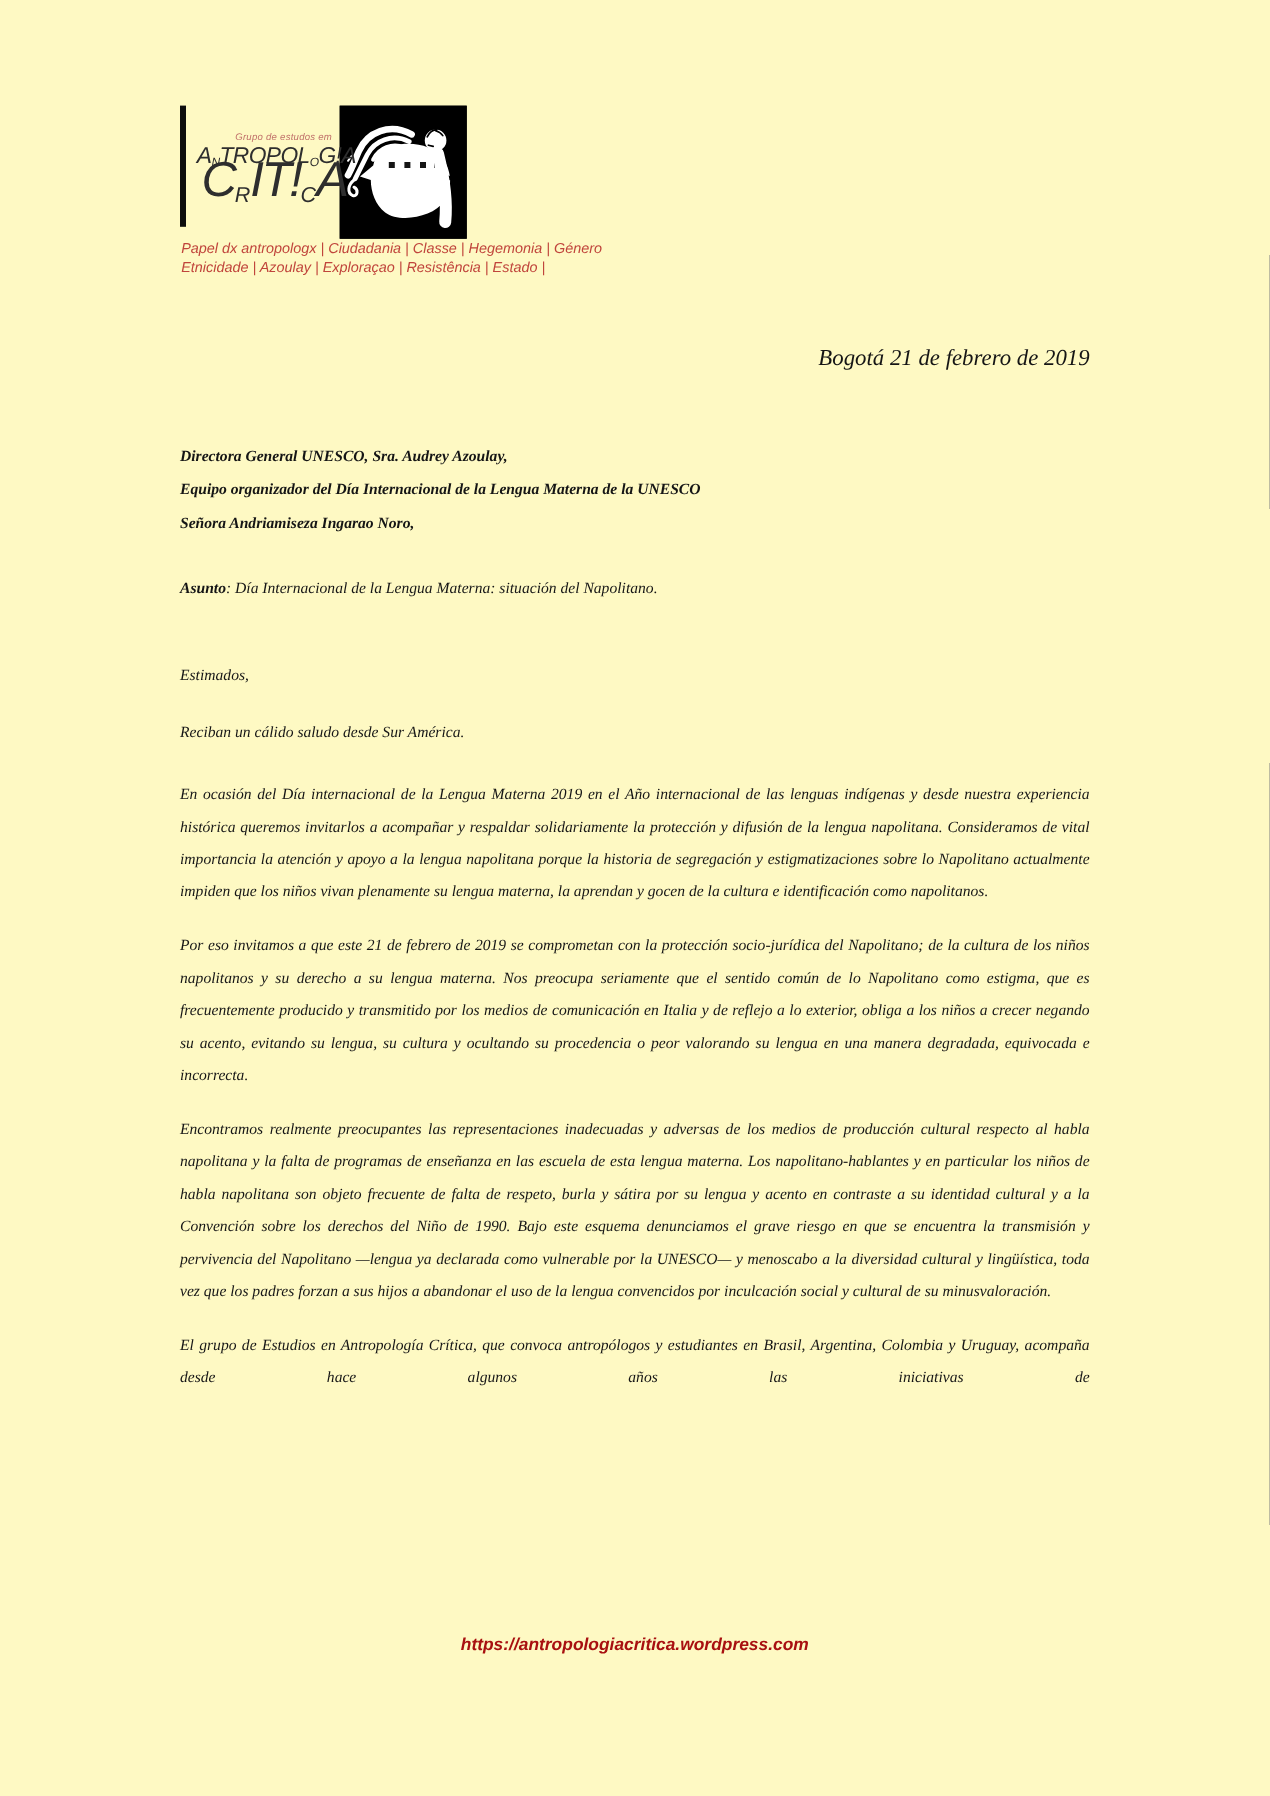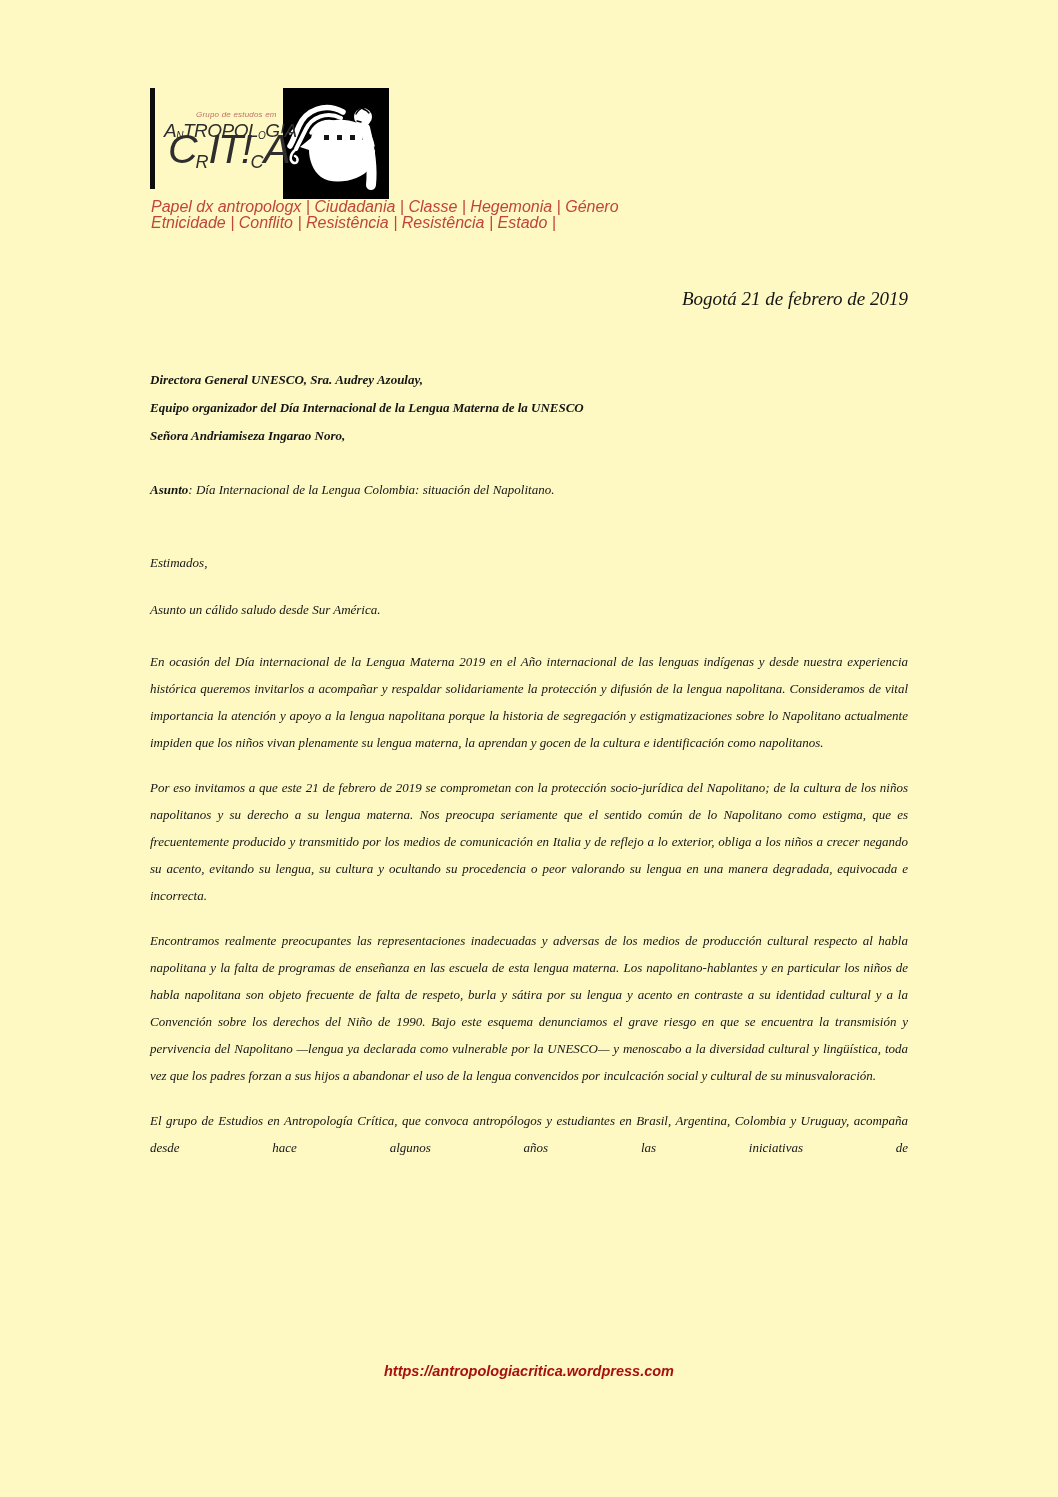--- a/index.html
+++ b/index.html
@@ -23,21 +23,21 @@
   .logo-line1 { position:absolute; top:32px; left:0; font-size:19px; letter-spacing:-.5px; white-space:nowrap; }
   .logo-line1 .ls { font-size:10px; position:relative; top:2px; }
   .logo-line2 { position:absolute; top:38px; left:4px; font-size:41px; letter-spacing:-2px; white-space:nowrap; }
   .logo-line2 .ls { font-size:18px; position:relative; top:5px; letter-spacing:0; }
   .logo-square { width:106px; height:111px; background:#000; margin-left:5px; }
   .logo-square svg { display:block; width:106px; height:111px; }
 
   .tagline {
     position:absolute; top:199px; left:151px;
     font-family:"Liberation Sans", sans-serif;
-    font-size:16px; line-height:16px;
+    font-size:12px; line-height:16px;
     color:#c0453c; white-space:nowrap;
   }
 
   
   .date { position:absolute; top:288px; left:150px; width:758px; text-align:right; font-size:19px; }
 
   .content { position:absolute; top:366px; left:150px; width:758px; font-size:13px; line-height:27px; }
 
   .recipients { font-weight:bold; line-height:28px; }
   .subject { margin-top:26px; margin-bottom:46px; }
@@ -90,37 +90,37 @@
         <path d="M88,97 C90,78 86,56 82,40" stroke="#fff" stroke-width="10" fill="none" stroke-linecap="round"></path>
 
         <circle cx="80" cy="29" r="9" fill="#fff"></circle>
         <path d="M73,26 q3,-6 8,-6 M80,21 q4,1 6,4 M74,33 l4,1" stroke="#000" stroke-width="1.4" fill="none" stroke-linecap="round"></path>
       </svg>
     </div>
   </header>
 
   <div class="tagline">
     <div>Papel dx antropologx | Ciudadania | Classe | Hegemonia | Género</div>
-    <div>Etnicidade | Conflito | Resistência | Resistência | Estado |</div>
+    <div>Etnicidade | Azoulay | Exploraçao | Resistência | Estado |</div>
   </div>
 
   <div class="date">Bogotá 21 de febrero de 2019</div>
 
   <main class="content">
     <div class="recipients">
       <div>Directora General UNESCO, Sra. Audrey Azoulay,</div>
       <div>Equipo organizador del Día Internacional de la Lengua Materna de la UNESCO</div>
       <div>Señora Andriamiseza Ingarao Noro,</div>
     </div>
 
-    <p class="subject"><strong>Asunto</strong><span>: Día Internacional de la Lengua Colombia: situación del Napolitano.</span></p>
+    <p class="subject"><strong>Asunto</strong><span>: Día Internacional de la Lengua Materna: situación del Napolitano.</span></p>
 
     <p class="salutation">Estimados,</p>
 
-    <p class="greeting">Asunto un cálido saludo desde Sur América.</p>
+    <p class="greeting">Reciban un cálido saludo desde Sur América.</p>
 
     <p class="para">En ocasión del Día internacional de la Lengua Materna 2019 en el Año internacional de las lenguas indígenas y desde nuestra experiencia histórica queremos invitarlos a acompañar y respaldar solidariamente la protección y difusión de la lengua napolitana. Consideramos de vital importancia la atención y apoyo a la lengua napolitana porque la historia de segregación y estigmatizaciones sobre lo Napolitano actualmente impiden que los niños vivan plenamente su lengua materna, la aprendan y gocen de la cultura e identificación como napolitanos.</p>
     <p class="para">Por eso invitamos a que este 21 de febrero de 2019 se comprometan con la protección socio-jurídica del Napolitano; de la cultura de los niños napolitanos y su derecho a su lengua materna. Nos preocupa seriamente que el sentido común de lo Napolitano como estigma, que es frecuentemente producido y transmitido por los medios de comunicación en Italia y de reflejo a lo exterior, obliga a los niños a crecer negando su acento, evitando su lengua, su cultura y ocultando su procedencia o peor valorando su lengua en una manera degradada, equivocada e incorrecta.</p>
     <p class="para">Encontramos realmente preocupantes las representaciones inadecuadas y adversas de los medios de producción cultural respecto al habla napolitana y la falta de programas de enseñanza en las escuela de esta lengua materna. Los napolitano-hablantes y en particular los niños de habla napolitana son objeto frecuente de falta de respeto, burla y sátira por su lengua y acento en contraste a su identidad cultural y a la Convención sobre los derechos del Niño de 1990. Bajo este esquema denunciamos el grave riesgo en que se encuentra la transmisión y pervivencia del Napolitano —lengua ya declarada como vulnerable por la UNESCO— y menoscabo a la diversidad cultural y lingüística, toda vez que los padres forzan a sus hijos a abandonar el uso de la lengua convencidos por inculcación social y cultural de su minusvaloración.</p>
     <p class="para stretch-last">El grupo de Estudios en Antropología Crítica, que convoca antropólogos y estudiantes en Brasil, Argentina, Colombia y Uruguay, acompaña desde hace algunos años las iniciativas de</p>
   </main>
 
   <footer class="footer">
     <a class="footer-url" href="#">https://antropologiacritica.wordpress.com</a>
   </footer>

